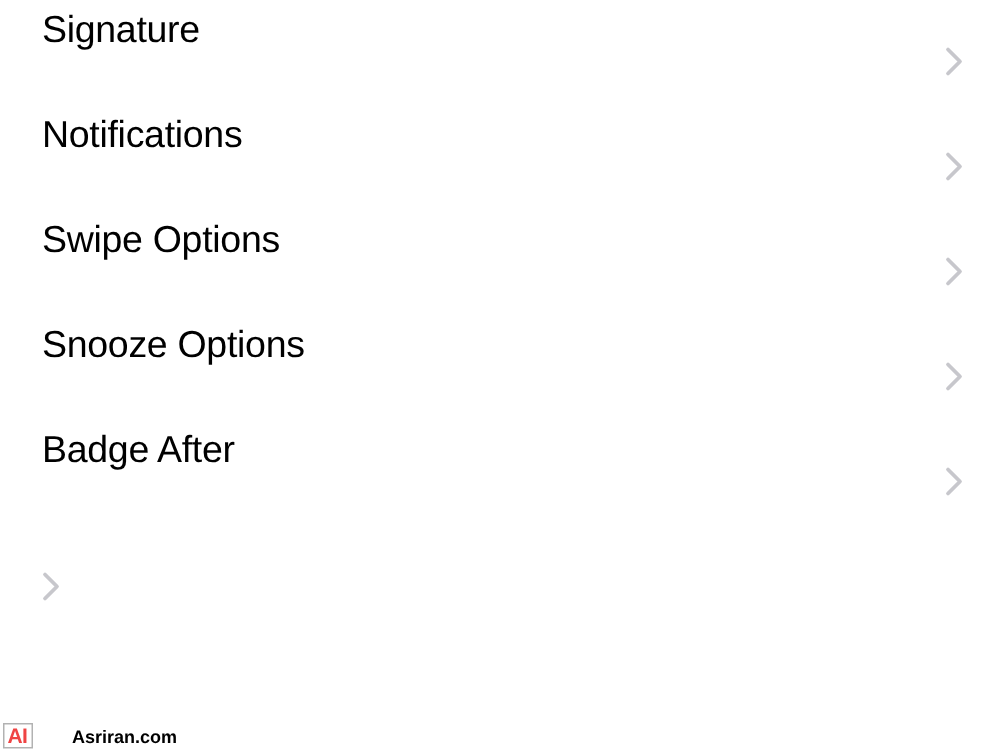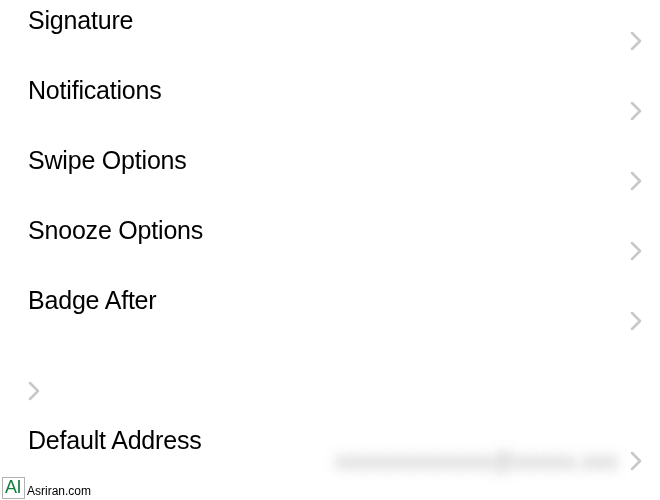--- a/index.html
+++ b/index.html
@@ -59,32 +59,33 @@
       bottom: 1px;
       display: flex;
       align-items: flex-end;
       gap: 2px;
       z-index: 10;
     }
     .watermark-box {
       background: rgba(255,255,255,0.95);
       border: 1px solid rgba(0,0,0,0.3);
       padding: 0px 3px 0px 2px;
-      font-size: 18px;
-      font-weight: 400;
-      color: #15803d;
+      font-size: 14px;
+      font-weight: 700;
+      color: #ef4444;
       line-height: 1.1;
       letter-spacing: -0.5px;
     }
     .watermark-text {
       font-size: 12px;
       color: #000;
-      font-weight: 400;
+      font-weight: 700;
       line-height: 1.2;
       padding-bottom: 1px;
+      margin-left: 24px;
     }
   </style>
 </head>
 <body>
 
 <div class="settings-list">
 
   <div class="settings-row">
     <span class="row-label">Signature</span>
     <div class="row-right">
@@ -143,30 +144,19 @@
   <div class="settings-row">
     <div class="row-right">
       <span class="chevron">
         <svg width="12" height="20" viewBox="0 0 12 20">
             <path d="M2 2 L10 10 L2 18" stroke="#c7c7cc" stroke-width="2.5" fill="none" stroke-linecap="round" stroke-linejoin="round"></path>
           </svg>
       </span>
     </div>
   </div>
 
-  <div class="settings-row">
-    <span class="row-label">Default Address</span>
-    <div class="row-right">
-      <span class="row-value">xxxxxxxxxxxxx@xxxxx.xxx</span>
-      <span class="chevron">
-        <svg width="12" height="20" viewBox="0 0 12 20">
-            <path d="M2 2 L10 10 L2 18" stroke="#c7c7cc" stroke-width="2.5" fill="none" stroke-linecap="round" stroke-linejoin="round"></path>
-          </svg>
-      </span>
-    </div>
-  </div>
 
 </div>
 
 <div class="watermark">
   <span class="watermark-box">AI</span>
   <span class="watermark-text">Asriran.com</span>
 </div>
 
 </body></html>

